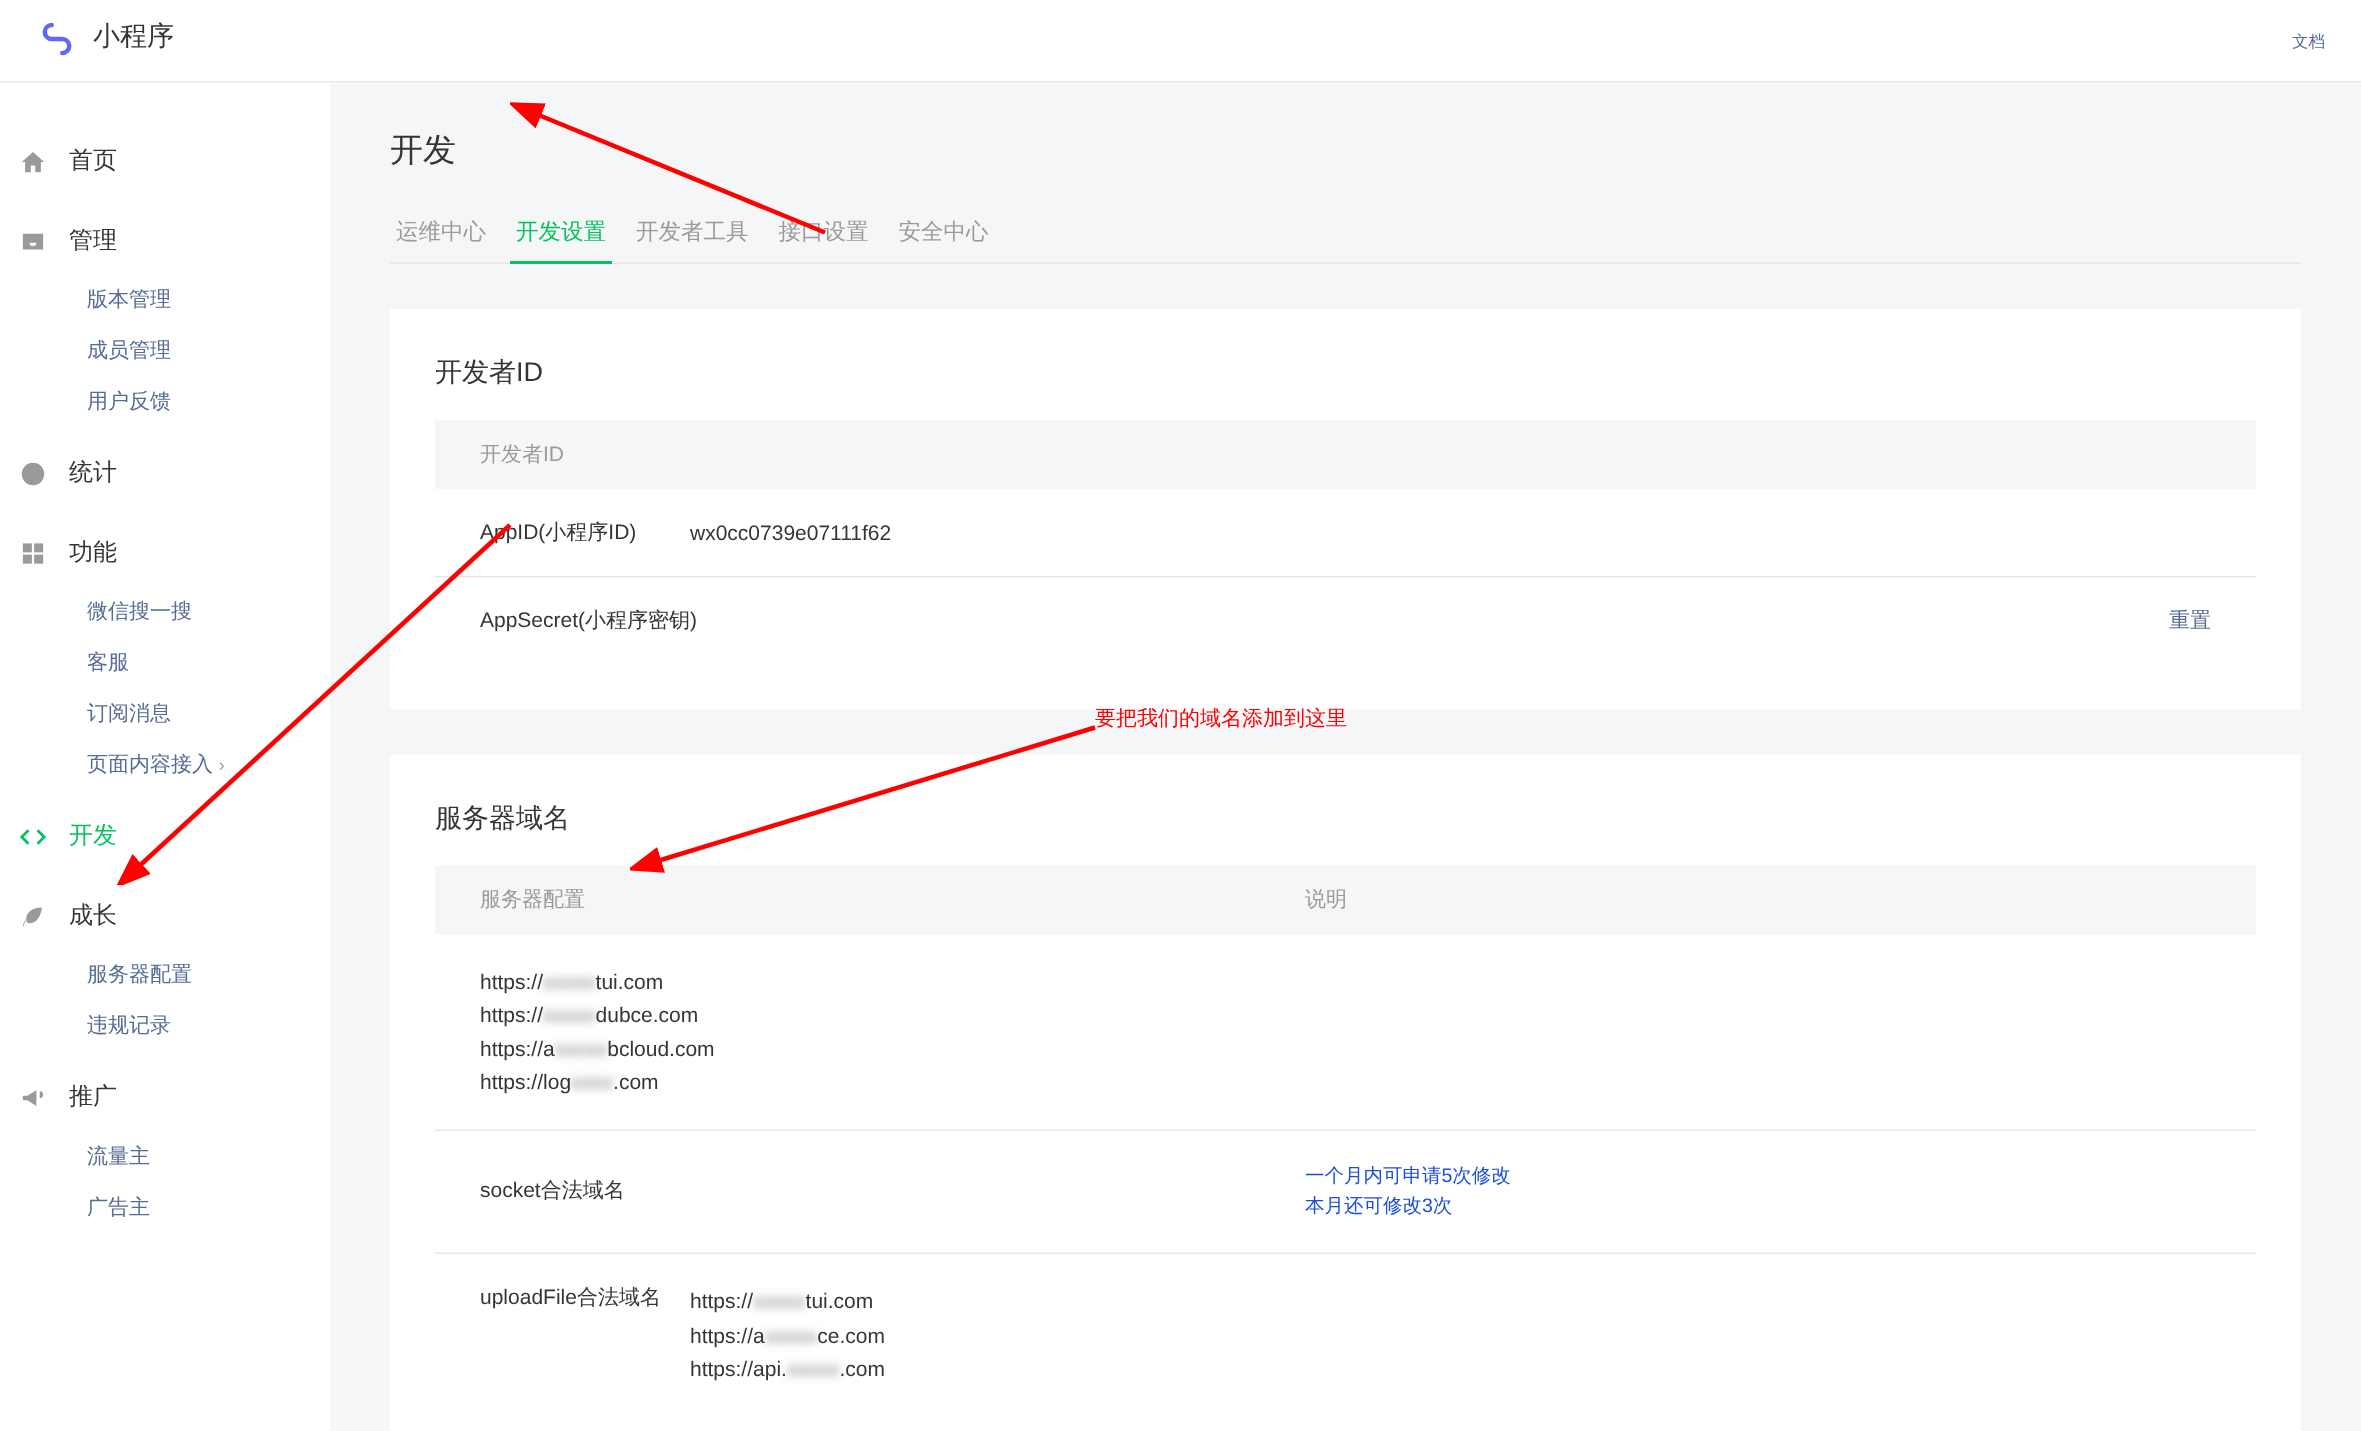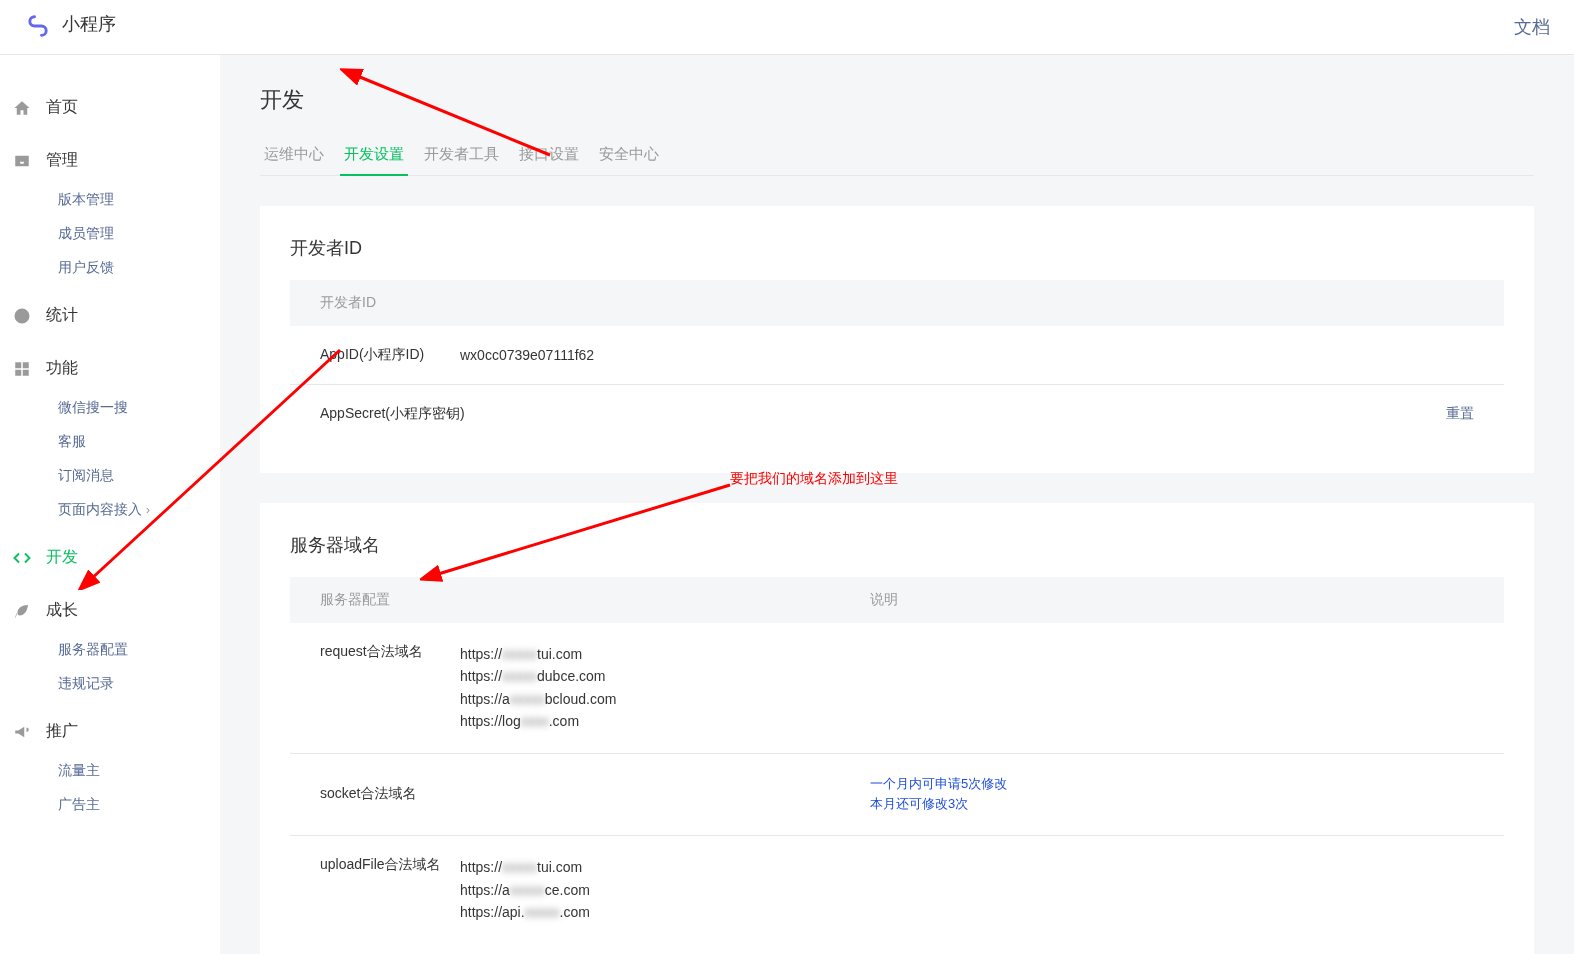--- a/index.html
+++ b/index.html
@@ -2,21 +2,21 @@
 <html><head>
 <meta charset="utf-8">
 <style>
 * { margin: 0; padding: 0; box-sizing: border-box; }
 body { font-family: -apple-system, BlinkMacSystemFont, "PingFang SC", "Microsoft YaHei", sans-serif; background: #f5f6f7; color: #353535; font-size: 14px; }
 
 .topbar { height: 55px; background: #fff; border-bottom: 1px solid #e7e7eb; display: flex; align-items: center; padding: 0 24px; position: relative; }
 .topbar .logo { display: flex; gap: 10px; }
 .topbar .logo svg { width: 28px; height: 28px; }
 .topbar .logo-text { font-size: 18px; color: #353535; font-weight: 400; }
-.topbar .docs { position: absolute; right: 24px; font-size: 18px; color: #576b95; cursor: pointer; }
+.topbar .docs { position: absolute; right: 24px; font-size: 11px; color: #576b95; cursor: pointer; }
 
 .container { display: flex; }
 .sidebar { width: 220px; background: #fff; min-height: calc(100vh - 55px); padding-top: 30px; }
 .sidebar .nav-group { margin-bottom: 8px; }
 .sidebar .nav-item { display: flex; align-items: center; padding: 12px 12px; font-size: 16px; color: #353535; cursor: pointer; gap: 14px; }
 .sidebar .nav-item.active { color: #07c160; }
 .sidebar .nav-item .icon { width: 20px; height: 20px; display: inline-flex; align-items: center; justify-content: center; color: #9a9a9a; }
 .sidebar .nav-item.active .icon { color: #07c160; }
 .sidebar .sub-item { padding: 8px 24px 8px 58px; font-size: 14px; color: #576b95; cursor: pointer; }
 .sidebar .chevron { margin-left: auto; color: #9a9a9a; font-size: 12px; }
@@ -174,21 +174,20 @@
     </div>
 
     <div class="card">
       <div class="card-title">服务器域名</div>
       <div class="table-header">
         <span class="col1">服务器配置</span>
         <span class="col2">说明</span>
       </div>
       <div class="table-row" style="align-items:flex-start;">
         <div class="col1" style="display:flex;">
-          <span class="field-label">request合法域名</span>
           <div class="field-value">
             <div class="line"><span>https://</span><span class="blur">xxxxx</span><span>tui.com</span></div>
             <div class="line"><span>https://</span><span class="blur">xxxxx</span><span>dubce.com</span></div>
             <div class="line"><span>https://a</span><span class="blur">xxxxx</span><span>bcloud.com</span></div>
             <div class="line"><span>https://log</span><span class="blur">xxxx</span><span>.com</span></div>
           </div>
         </div>
       </div>
       <div class="table-row">
         <div class="col1" style="display:flex;">

